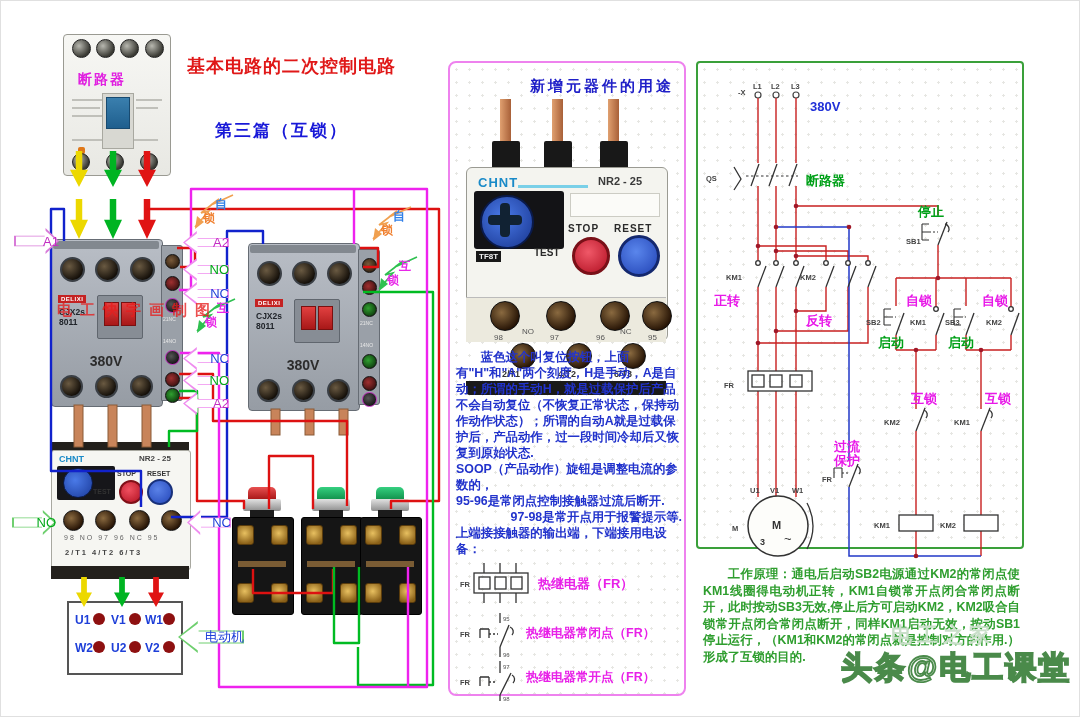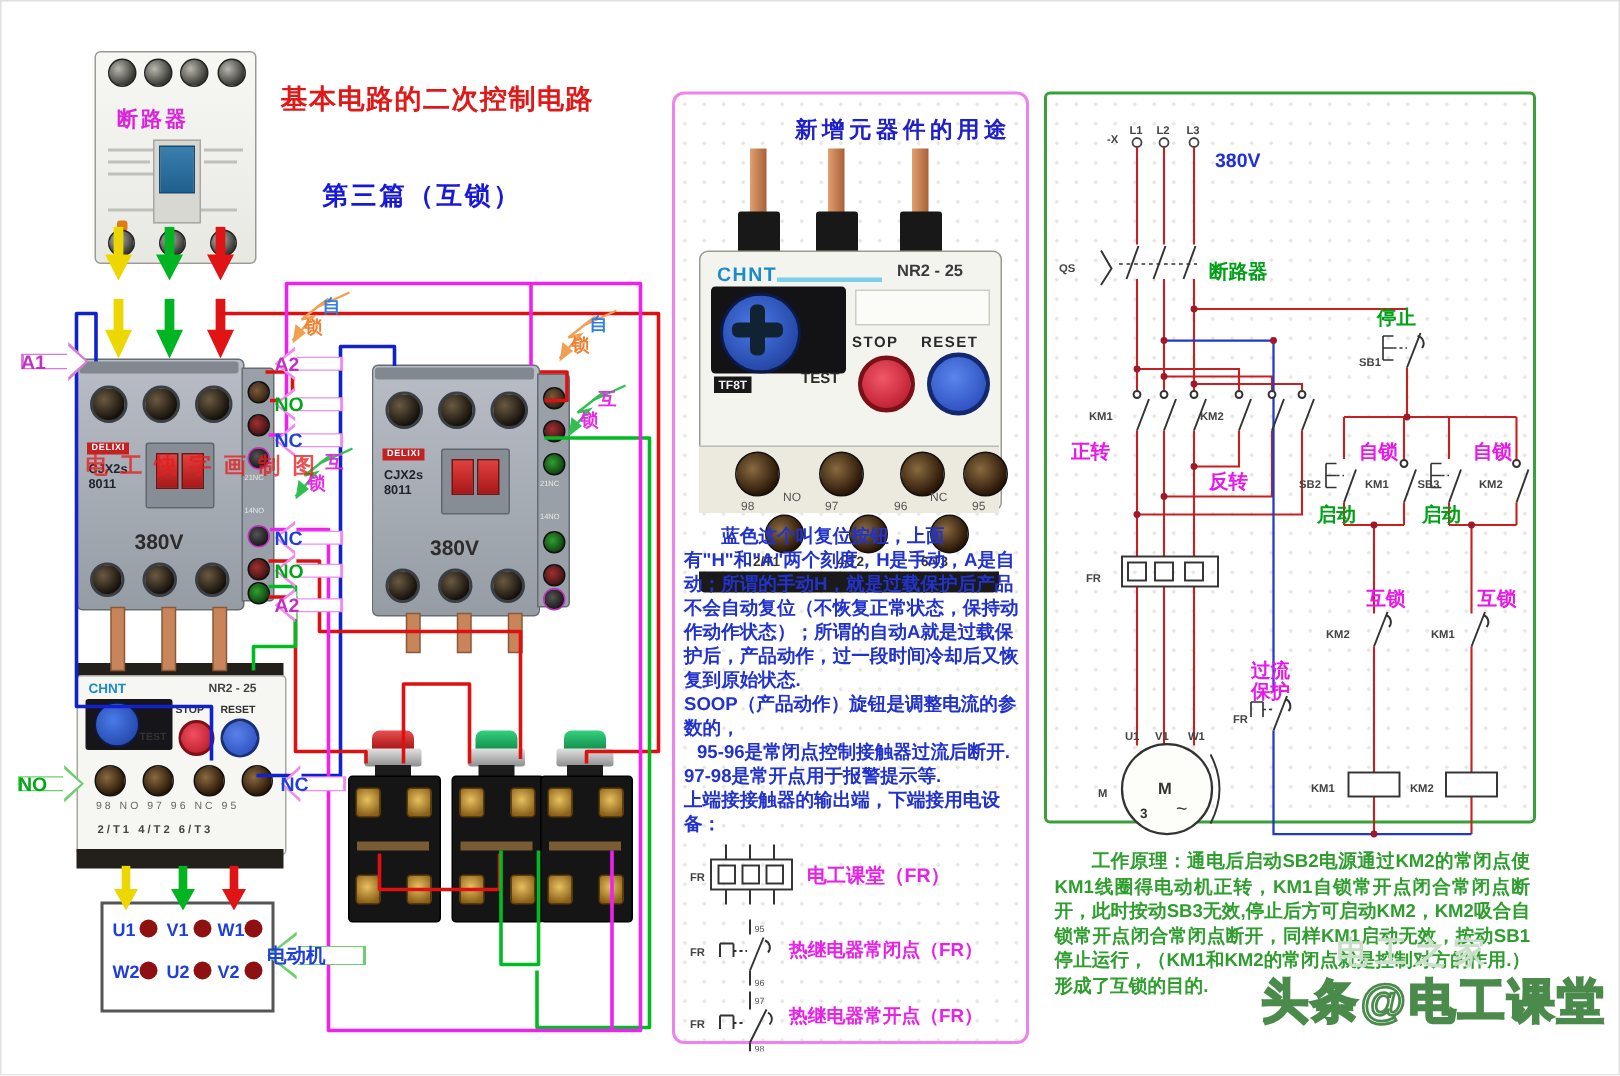--- a/index.html
+++ b/index.html
@@ -4,21 +4,21 @@
 <style>
   html,body{margin:0;padding:0;background:#fff;}
   #root{position:relative;width:1080px;height:717px;background:#fff;overflow:hidden;
         font-family:"Liberation Sans",sans-serif;border:1px solid #e0e0e0;box-sizing:border-box;}
   .abs{position:absolute;}
   .txt{position:absolute;white-space:nowrap;font-family:"Liberation Sans",sans-serif;}
   .panel{position:absolute;background-image:radial-gradient(#e6e6e2 1px,transparent 1.2px);background-size:13px 13px;background-color:#fff;}
   svg{position:absolute;left:0;top:0;}
   svg text{font-family:"Liberation Sans",sans-serif;}
   
-  .arr{position:absolute;display:flex;align-items:center;justify-content:flex-start;font-weight:bold;font-size:13px;}
+  .arr{position:absolute;display:flex;align-items:center;justify-content:flex-end;font-weight:normal;font-size:13px;}
   .arr .bg,.arr .fg{position:absolute;inset:0;}
   .arr .fg{inset:2px;background:#fff;}
   .arr span{position:relative;z-index:2;}
   .arrL .bg{clip-path:polygon(0 50%,30% 0,30% 30%,100% 30%,100% 70%,30% 70%,30% 100%);}
   .arrL .fg{clip-path:polygon(0 50%,30% 0,30% 30%,100% 30%,100% 70%,30% 70%,30% 100%);}
   .arrR .bg{clip-path:polygon(100% 50%,70% 0,70% 30%,0 30%,0 70%,70% 70%,70% 100%);}
   .arrR .fg{clip-path:polygon(100% 50%,70% 0,70% 30%,0 30%,0 70%,70% 70%,70% 100%);}
   .bgP{background:#ef8cef;} .bgG{background:#6fcf6f;} .bgM{background:#d87ad8;}
   .cMag{color:#c32ec3;} .cGrn{color:#00a818;} .cBlu{color:#1e3fd8;}
   
@@ -379,22 +379,22 @@
       <div class="rterm" style="left:158px;top:246px;width:24px;height:24px;"></div>
       <div class="txt" style="left:40px;top:272px;font-size:9px;font-weight:bold;color:#333;">2/T1</div>
       <div class="txt" style="left:96px;top:272px;font-size:9px;font-weight:bold;color:#333;">4/T2</div>
       <div class="txt" style="left:152px;top:272px;font-size:9px;font-weight:bold;color:#333;">6/T3</div>
       <div class="abs" style="left:4px;top:284px;width:200px;height:14px;background:#1a1a1a;border-radius:0 0 4px 4px;"></div>
     </div>
 
     <div class="abs" style="left:6px;top:286px;width:226px;color:#2233cc;font-size:12.4px;line-height:16px;font-weight:bold;">
       <p style="margin:0;text-indent:2em;">蓝色这个叫复位按钮，上面有"H"和"A"两个刻度，H是手动，A是自动；所谓的手动H，就是过载保护后产品不会自动复位（不恢复正常状态，保持动作动作状态）；所谓的自动A就是过载保护后，产品动作，过一段时间冷却后又恢复到原始状态.</p>
       <p style="margin:0;">SOOP（产品动作）旋钮是调整电流的参数的，</p>
-      <p style="margin:0;text-align:center;">95-96是常闭点控制接触器过流后断开.</p>
-      <p style="margin:0;">97-98是常开点用于报警提示等.</p>
+      <p style="margin:0;">95-96是常闭点控制接触器过流后断开.</p>
+      <p style="margin:0;text-align:right;">97-98是常开点用于报警提示等.</p>
       <p style="margin:0;">上端接接触器的输出端，下端接用电设备：</p>
     </div>
 
     <svg width="230" height="140" viewBox="0 0 230 140" style="left:2px;top:498px;">
       <g stroke="#333" stroke-width="1.3" fill="none">
         <path d="M32,2 V12 M48,2 V12 M64,2 V12 M32,32 V42 M48,32 V42 M64,32 V42"></path>
         <rect x="22" y="12" width="54" height="20"></rect>
         <rect x="27" y="16" width="11" height="12"></rect>
           <rect x="43" y="16" width="11" height="12"></rect>
           <rect x="59" y="16" width="11" height="12"></rect>
@@ -414,21 +414,21 @@
         <path d="M37,121 H45" stroke-dasharray="2,2"></path>
       </g>
       <text x="8" y="26" class="ts">FR</text>
       <text x="8" y="76" class="ts">FR</text>
       <text x="8" y="124" class="ts">FR</text>
       <text x="51" y="60" font-size="6px" fill="#555">95</text>
       <text x="51" y="96" font-size="6px" fill="#555">96</text>
       <text x="51" y="108" font-size="6px" fill="#555">97</text>
       <text x="51" y="140" font-size="6px" fill="#555">98</text>
     </svg>
-    <div class="txt" style="left:88px;top:512px;font-size:13px;font-weight:bold;color:#e820e8;">电工课堂（FR）</div>
+    <div class="txt" style="left:88px;top:512px;font-size:13px;font-weight:bold;color:#e820e8;">热继电器（FR）</div>
     <div class="txt" style="left:76px;top:562px;font-size:12.5px;font-weight:bold;color:#e820e8;">热继电器常闭点（FR）</div>
     <div class="txt" style="left:76px;top:606px;font-size:12.5px;font-weight:bold;color:#e820e8;">热继电器常开点（FR）</div>
   </div>
 
   <div class="panel" style="left:695px;top:60px;width:328px;height:488px;border:2px solid #3aa03a;border-radius:4px;box-sizing:border-box;">
     <svg width="324" height="634" viewBox="0 0 324 634">
 
       <g stroke="#444" fill="#fff" stroke-width="1.2">
         <circle cx="60" cy="32" r="3"></circle>
           <circle cx="78" cy="32" r="3"></circle>

